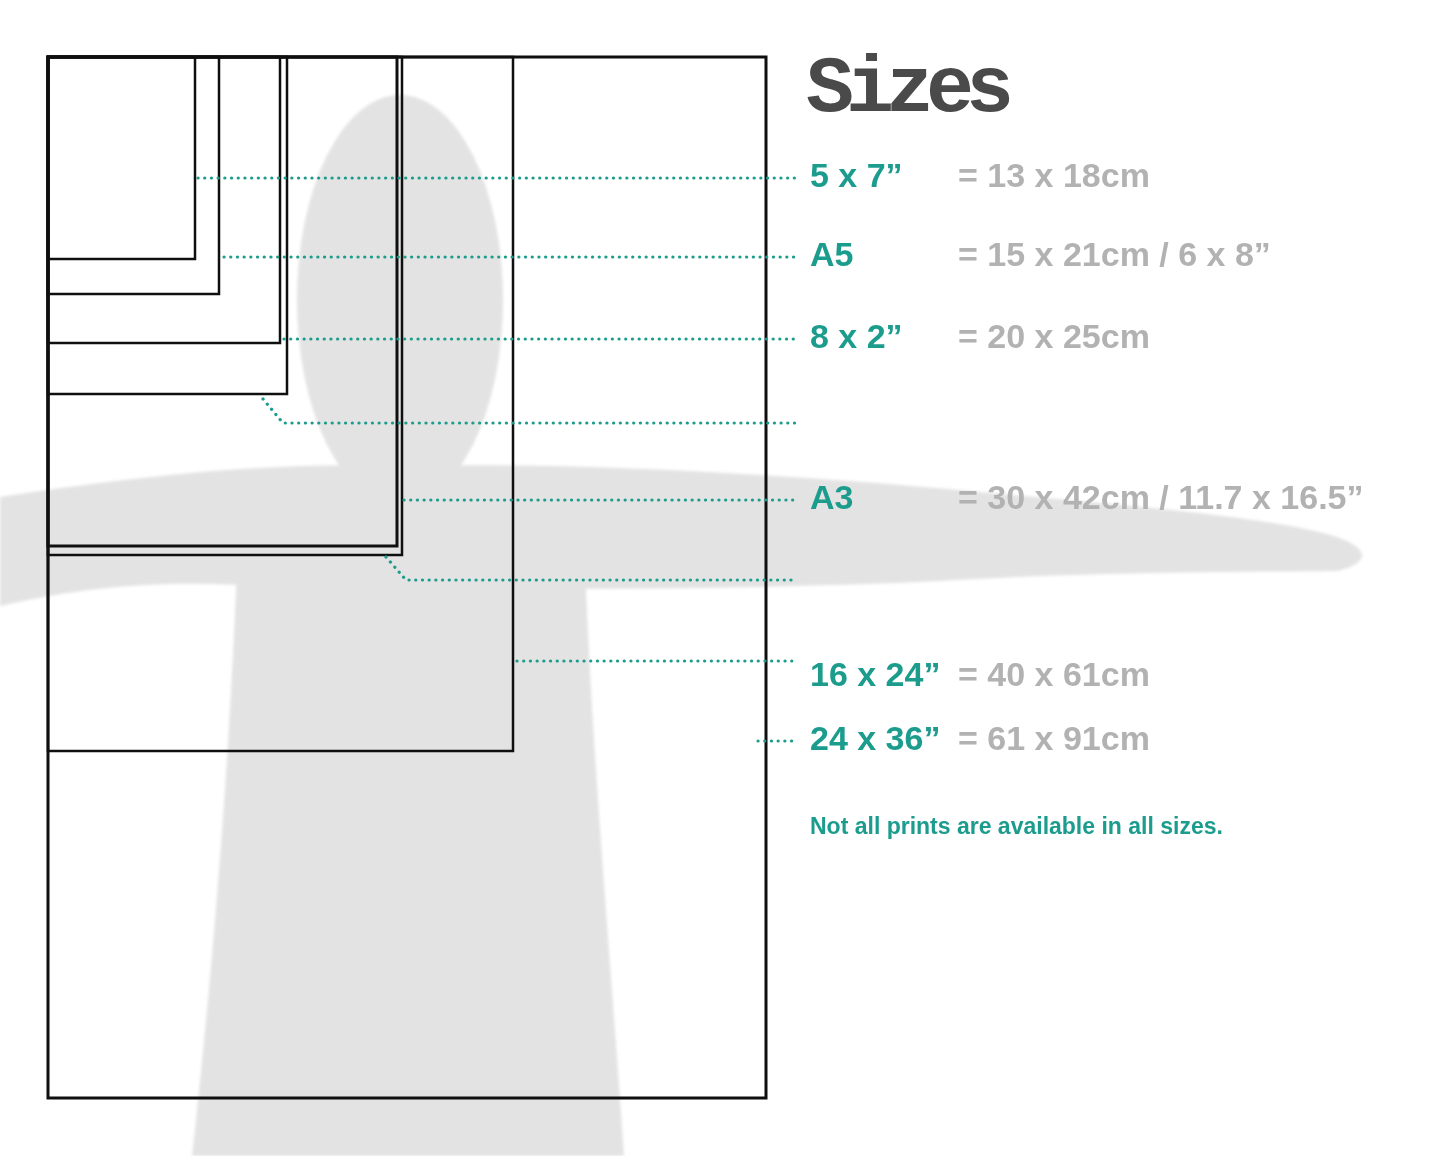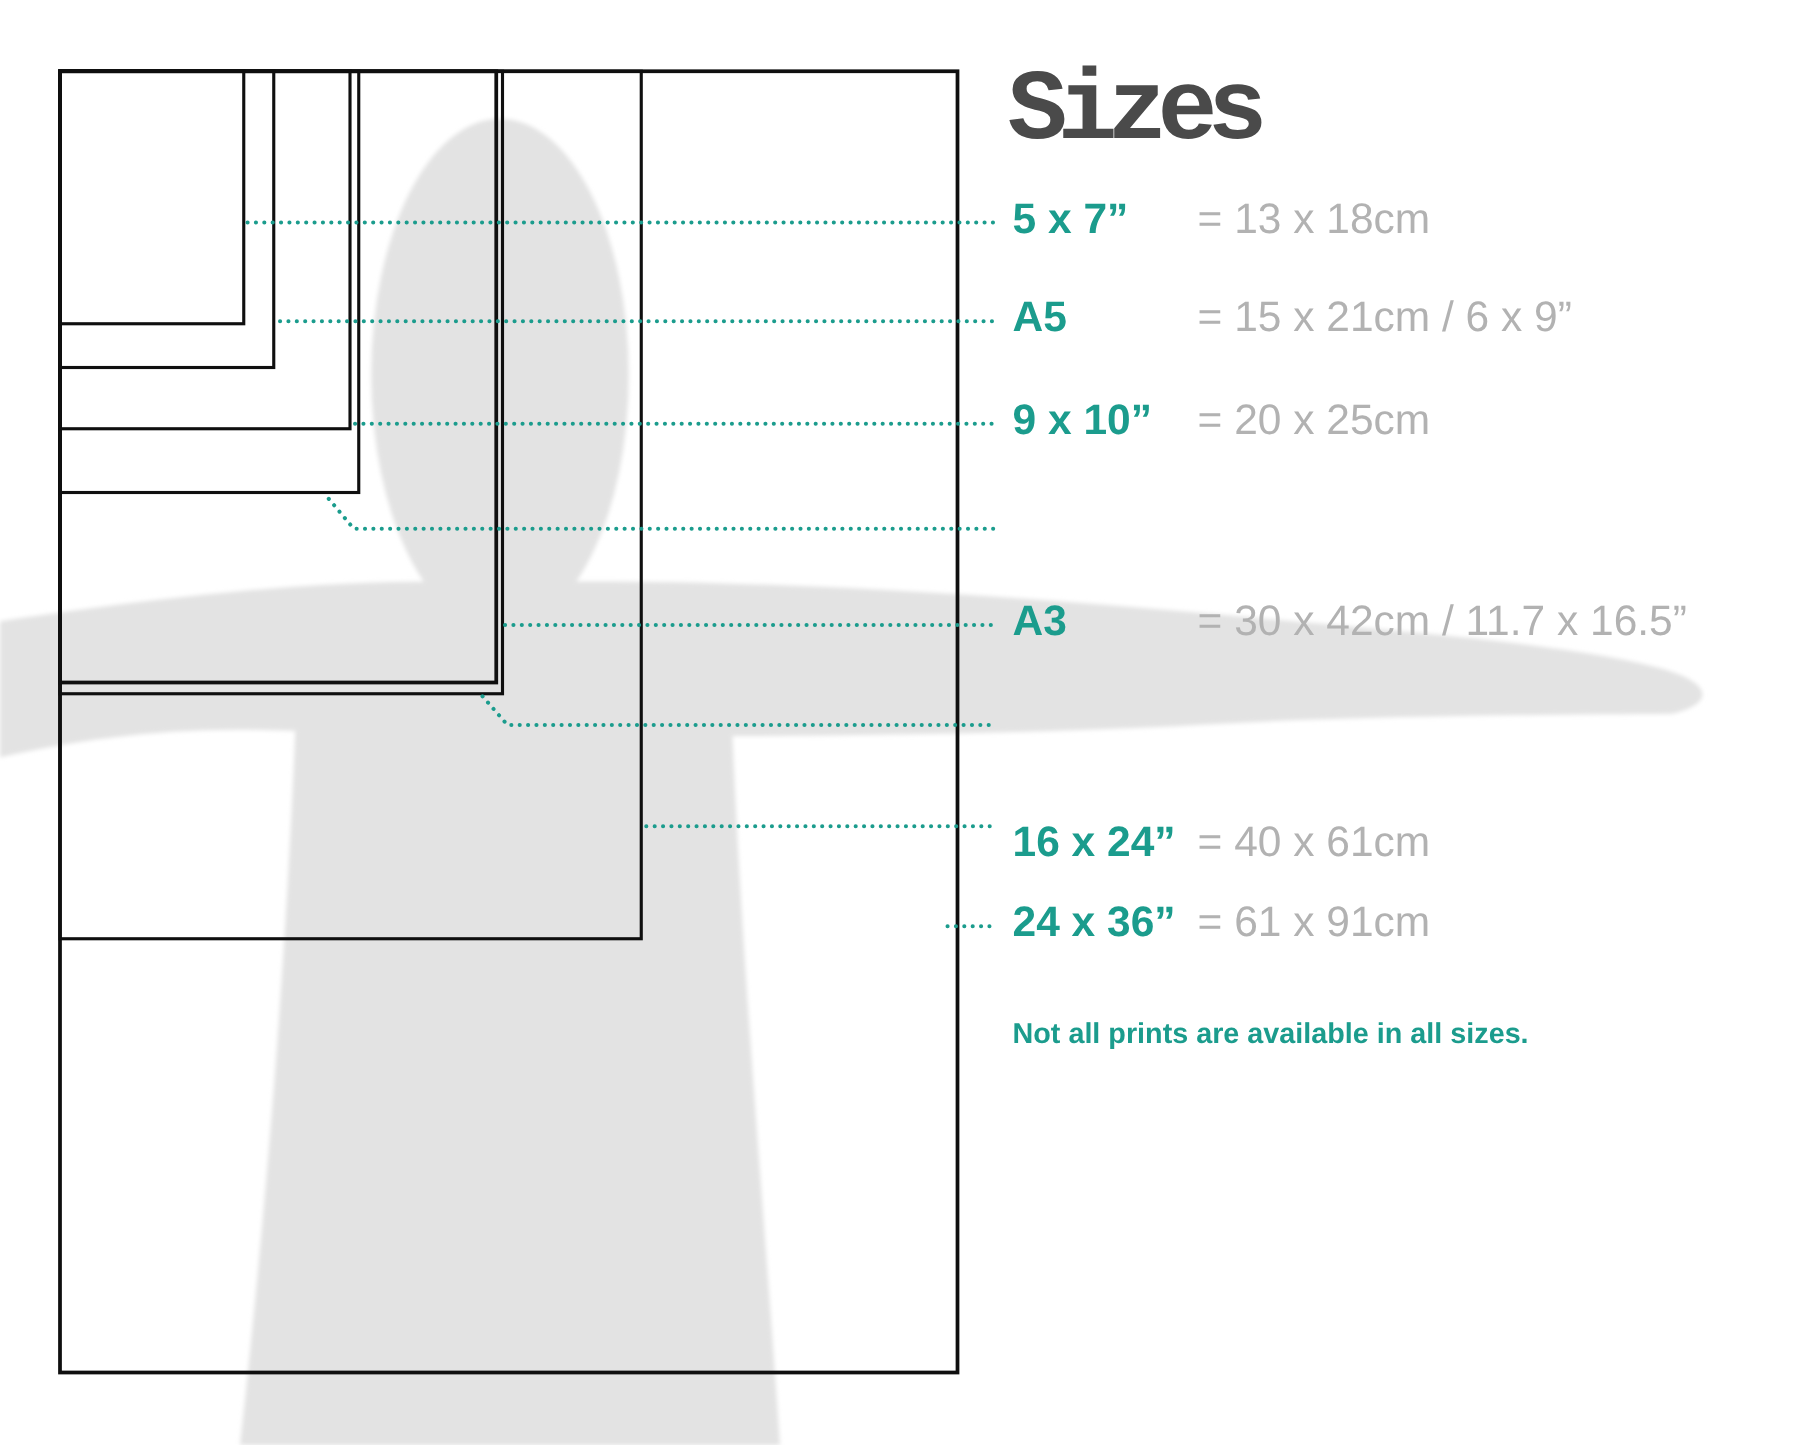--- a/index.html
+++ b/index.html
@@ -24,21 +24,21 @@
   .size-row{
     position:absolute;left:810px;height:44px;
     display:flex;align-items:flex-start;white-space:nowrap;
   }
   .size-label{
     min-width:148px;
     font-weight:bold;font-size:34px;
     color:var(--teal,#1b9c8d);
   }
   .size-metric{
-    font-size:34px;font-weight:normal;
+    font-size:34px;font-weight:bold;
     color:var(--value-gray,#b2b2b2);
   }
   .note{
     position:absolute;left:810px;top:813px;
     font-weight:bold;font-size:23px;
     color:var(--teal,#1b9c8d);white-space:nowrap;text-align:center;
   }
 </style>
 </head>
 <body>
@@ -89,24 +89,24 @@
   </svg>
 
   <div class="title">Sizes</div>
 
   <div class="size-row" style="top:156px">
     <span class="size-label">5 x 7”</span>
     <span class="size-metric">= 13 x 18cm</span>
   </div>
   <div class="size-row" style="top:235px">
     <span class="size-label">A5</span>
-    <span class="size-metric">= 15 x 21cm / 6 x 9”</span>
+    <span class="size-metric">= 15 x 21cm / 6 x 8”</span>
   </div>
   <div class="size-row" style="top:317px">
-    <span class="size-label">9 x 10”</span>
+    <span class="size-label">8 x 2”</span>
     <span class="size-metric">= 20 x 25cm</span>
   </div>
   <div class="size-row" style="top:478px">
     <span class="size-label">A3</span>
     <span class="size-metric">= 30 x 42cm / 11.7 x 16.5”</span>
   </div>
   <div class="size-row" style="top:655px">
     <span class="size-label">16 x 24”</span>
     <span class="size-metric">= 40 x 61cm</span>
   </div>

